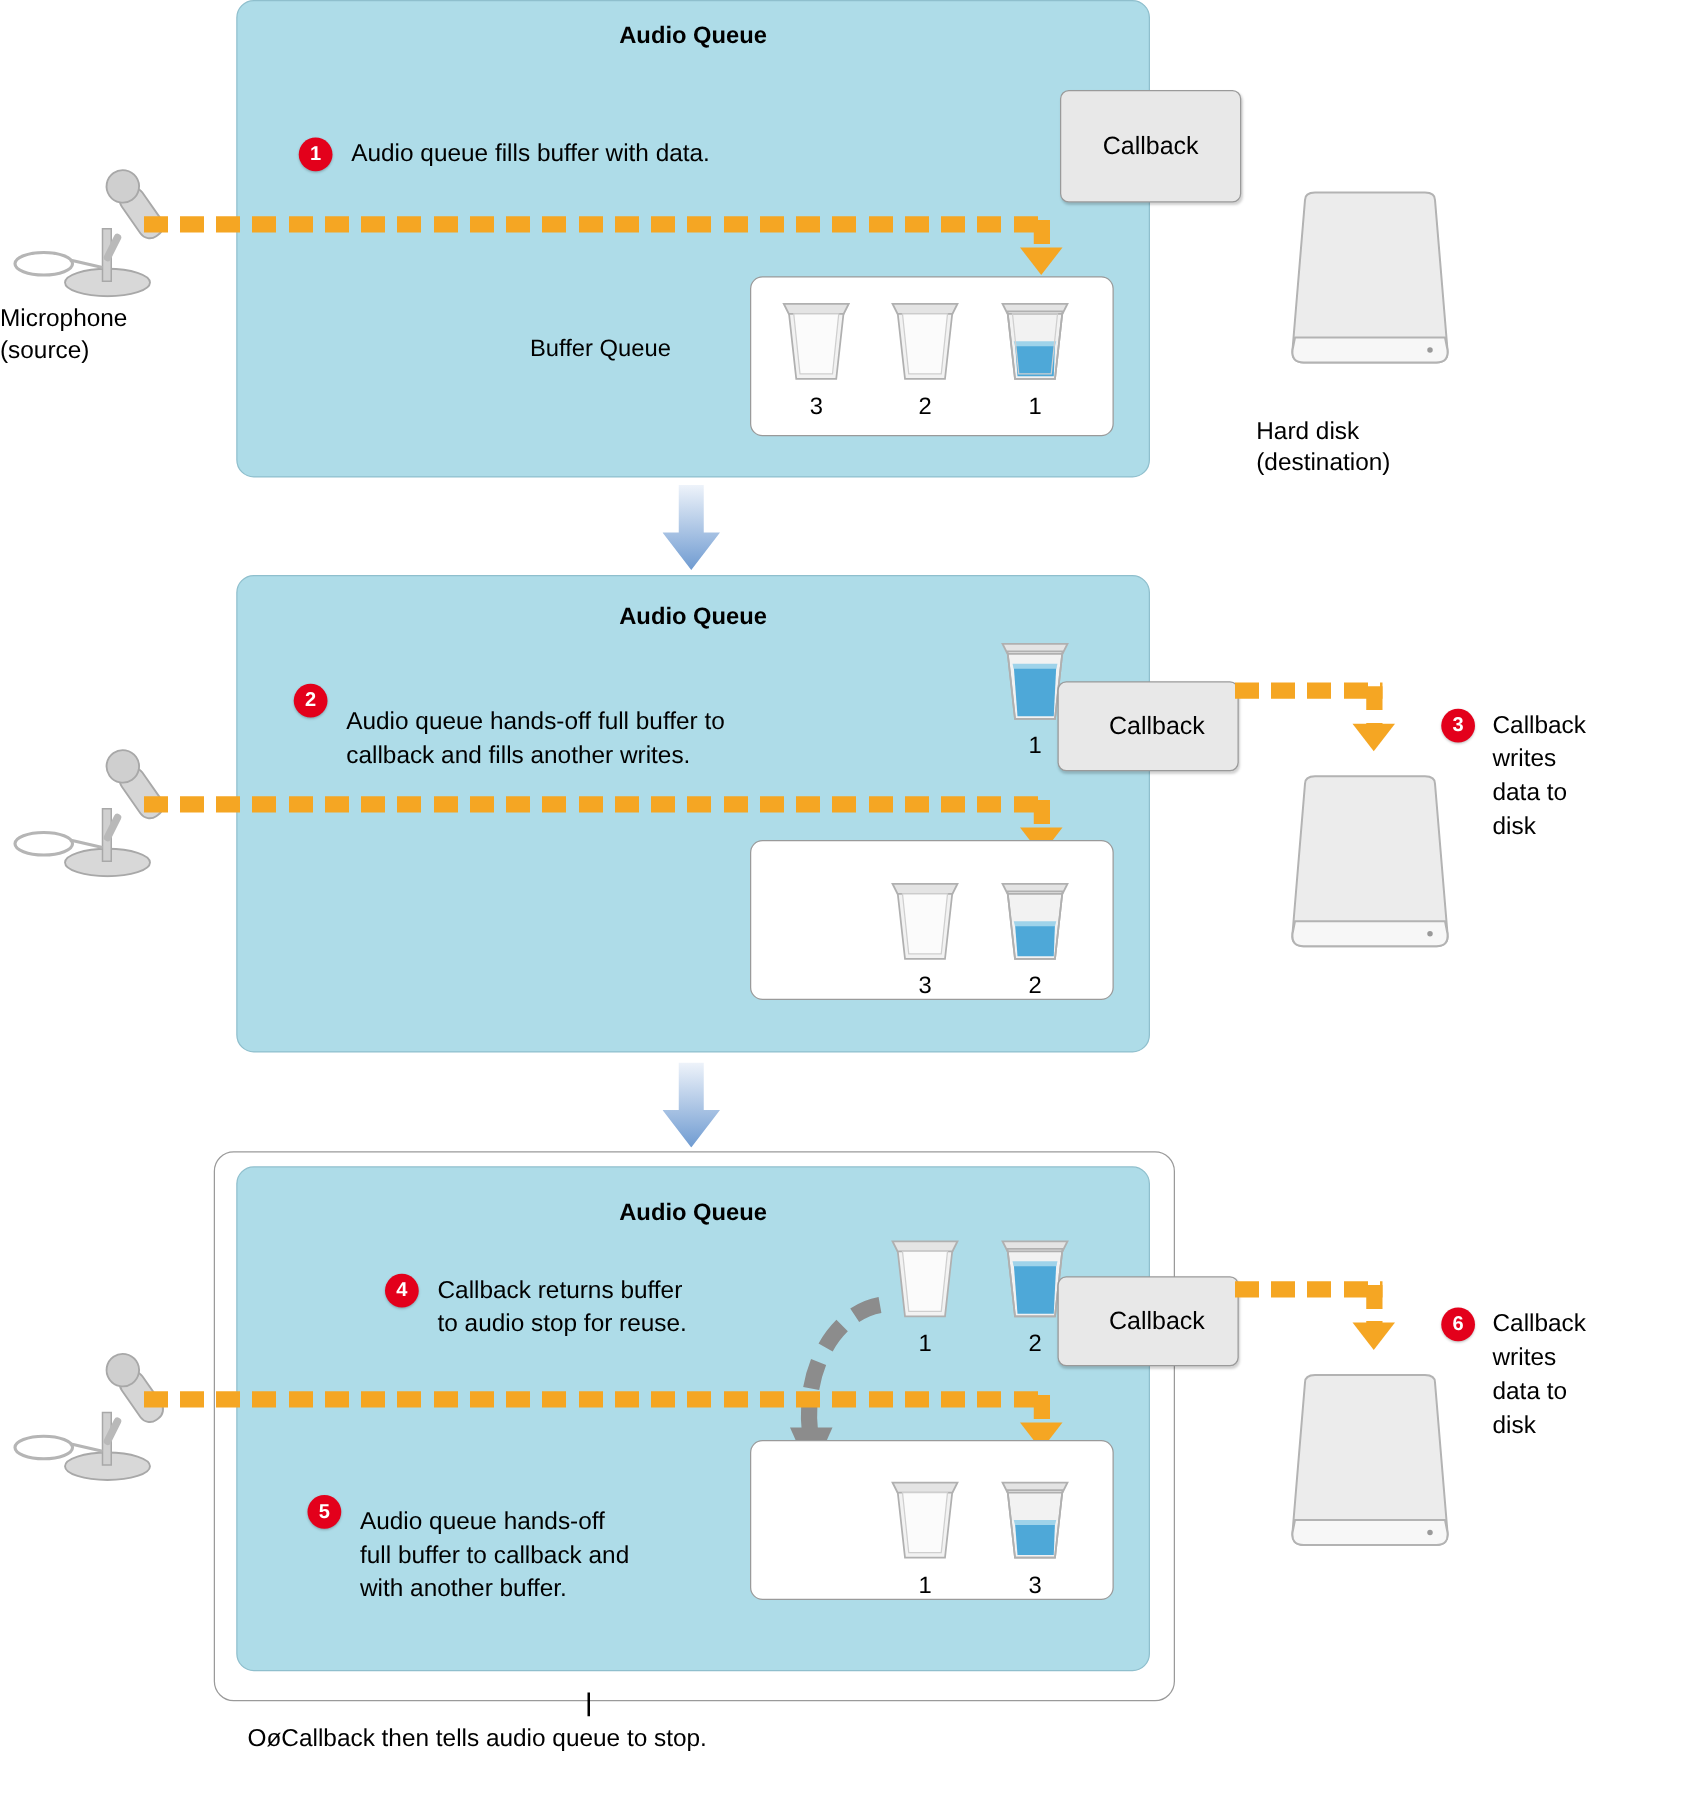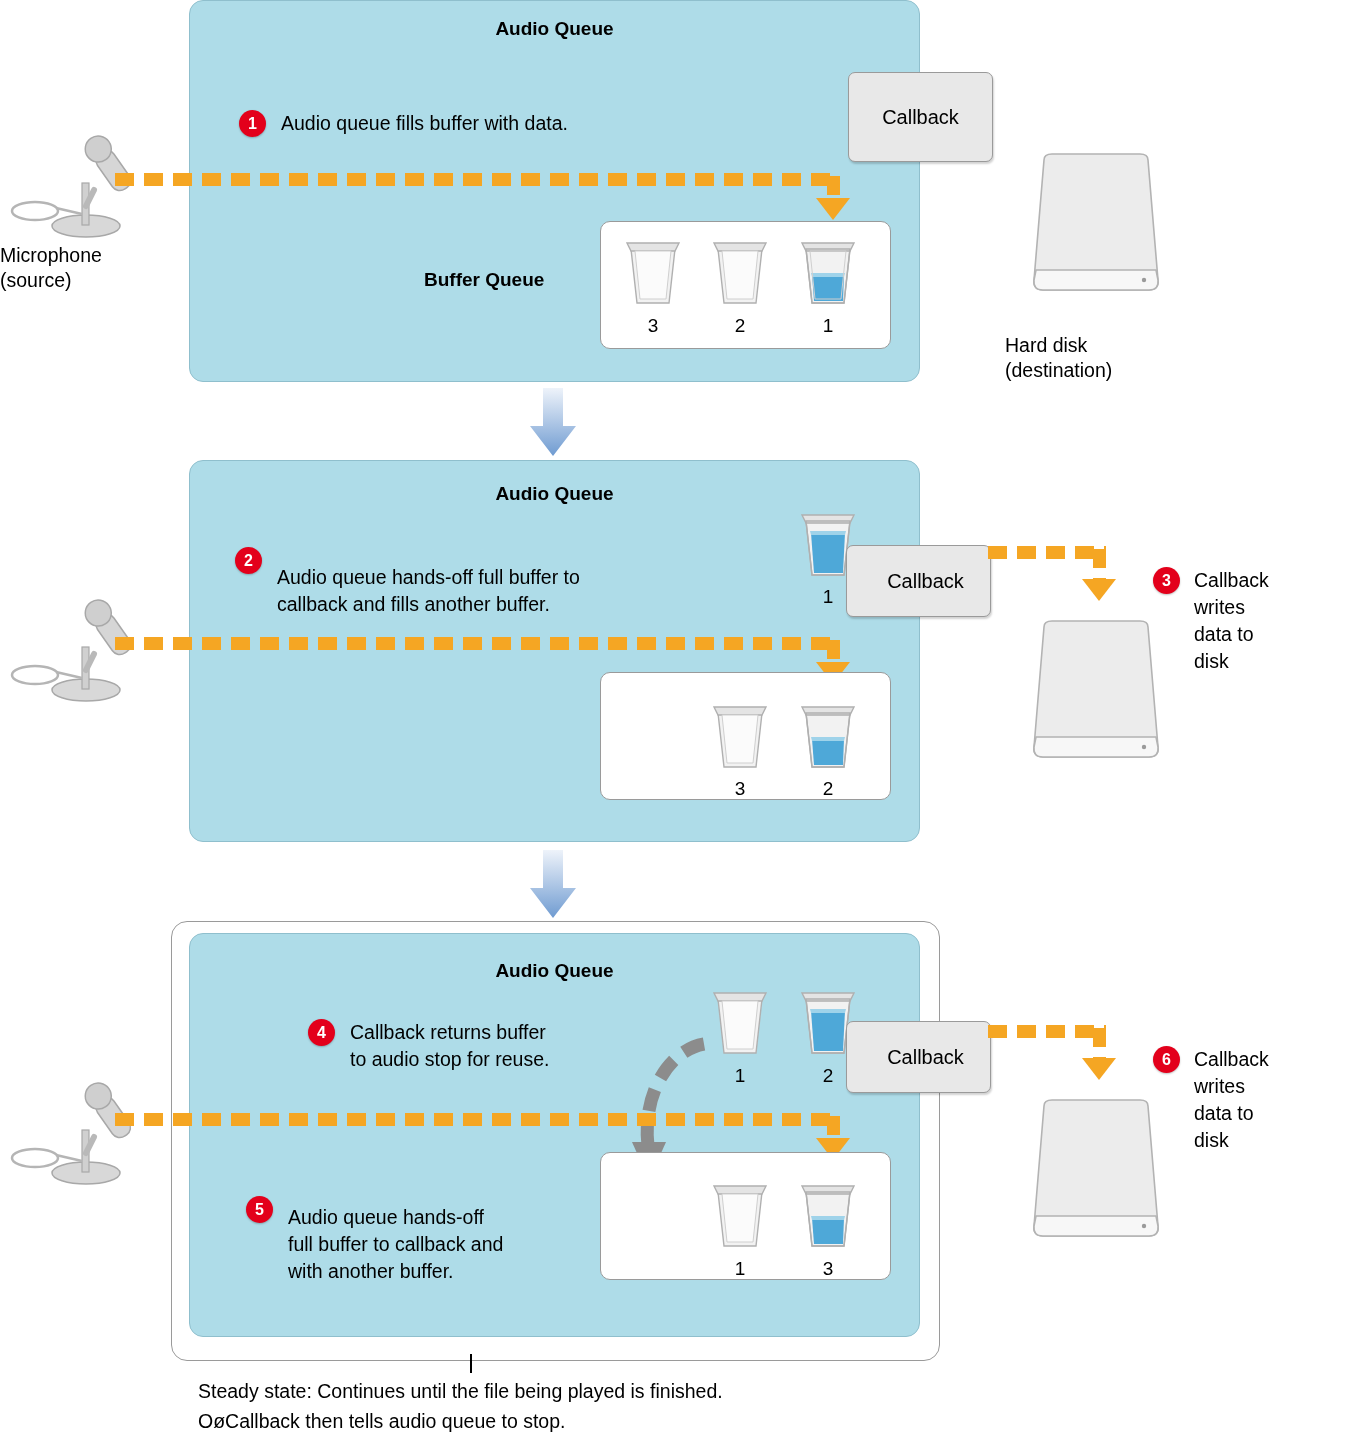--- a/index.html
+++ b/index.html
@@ -48,21 +48,21 @@
   
   .bufq {
     position: absolute;
     background: #ffffff;
     border: 1.5px solid #9a9a9a;
     border-radius: 10px;
     box-sizing: border-box;
   }
   .bufq-label {
     position: absolute;
-    font-weight: bold;
+    font-weight: normal;
     font-size: 19px;
   }
 
   
   .buffer {
     position: absolute;
     width: 56px;
     height: 74px;
   }
   .buffer svg { display: block; }
@@ -275,21 +275,21 @@
   </div>
   <div class="buf-num" style="left:800px; top:586px;">1</div>
 
   <div class="callback" style="left:846px; top:506px; width:145px; height:72px;">
     <span style="margin-left:14px;">Callback</span>
   </div>
 
   <div class="badge" style="left:235px; top:547px;">2</div>
   <div class="steptext" style="left:277px; top:548px;margin-top:16px;">
     <div>Audio queue hands-off full buffer to</div>
-    <div>callback and fills another buffer.</div>
+    <div>callback and fills another writes.</div>
   </div>
 
   <div class="dash-h" style="left:988px; top:546px; width:118px;"></div>
   <div class="dash-v" style="left:1093px; top:549px; height:33px;"></div>
   <div class="arrow-down" style="left:1082px; top:579px;"></div>
 
   <div class="badge" style="left:1153px; top:567px;">3</div>
   <div class="steptext" style="left:1194px; top:567px;">
     <div>Callback writes</div>
     <div>data to disk</div>
@@ -459,17 +459,16 @@
   <div class="disk" style="left:1022px; top:1094px;">
     <svg viewBox="0 0 148 155" width="148" height="155">
       <path d="M22 12 Q22 6 30 6 L118 6 Q126 6 126 12 L136 132 Q137 142 127 142 L21 142 Q11 142 12 132 Z" fill="#ececec" stroke="#b3b3b3" stroke-width="1.6"></path>
       <path d="M14 122 L134 122 L136 132 Q137 142 127 142 L21 142 Q11 142 12 132 Z" fill="#f7f7f7" stroke="#b3b3b3" stroke-width="1.6"></path>
       <circle cx="122" cy="132" r="2.2" fill="#9a9a9a"></circle>
     </svg>
   </div>
 
   <div class="tick" style="left:470px; top:1354px; height:19px;"></div>
   <div class="footnote" style="left:198px; top:1376px; width:900px;">
-    <div>Steady state: Continues until the file being played is finished.</div>
     <div>OøCallback then tells audio queue to stop.</div>
   </div>
 
 </div>
 
 </body></html>

